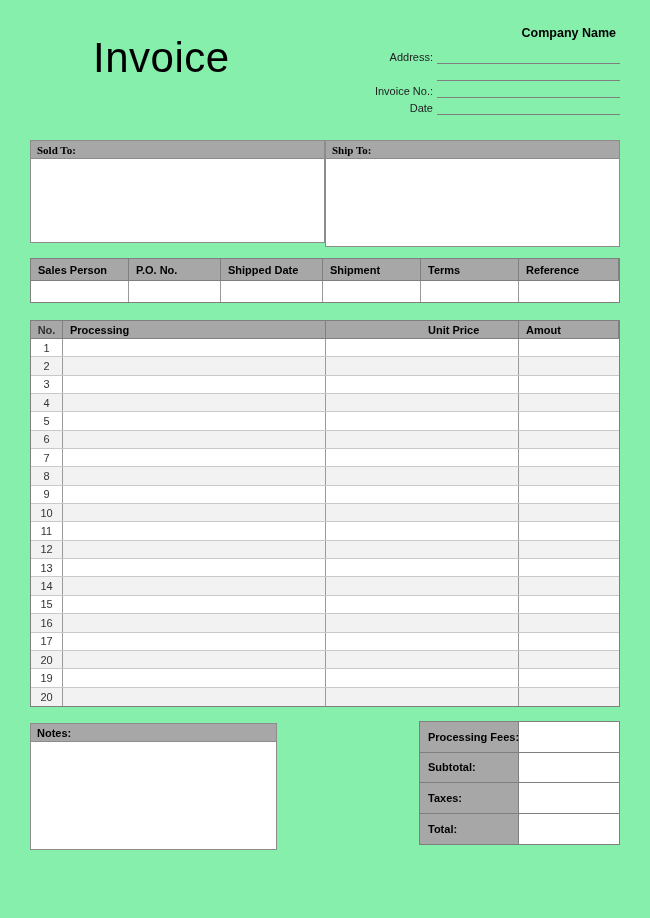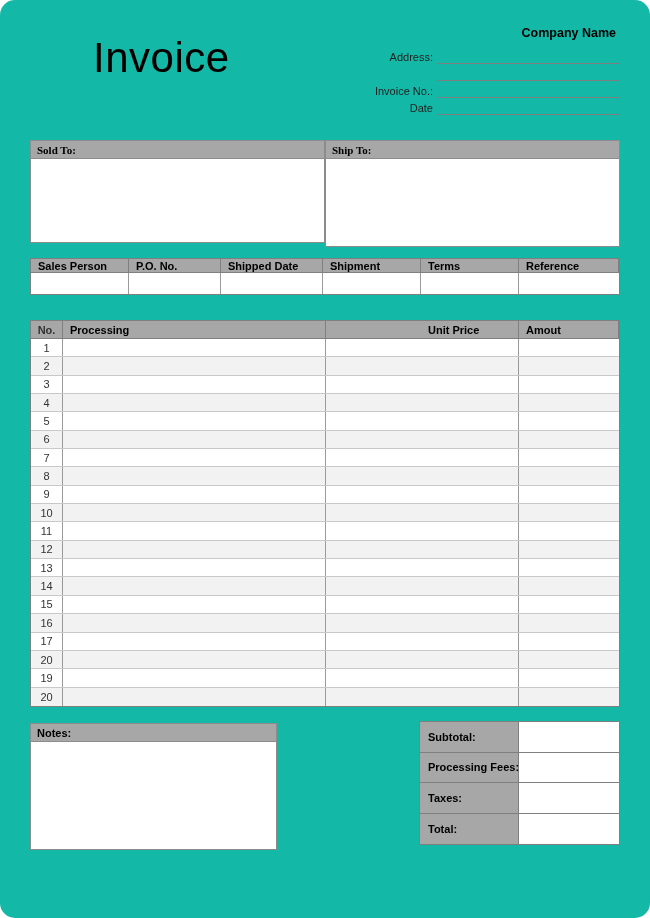--- a/index.html
+++ b/index.html
@@ -1,18 +1,18 @@
 <!DOCTYPE html>
 <html style="--header-gray: #a7a7a7; --alt-row: #f2f2f2; --border-dark: #7f7f7f; --grid-light: #c9c9c9;"><head>
 <meta charset="utf-8">
 <style>
   * { margin:0; padding:0; box-sizing:border-box; }
   html,body { background:#fff; }
   body { font-family:"Liberation Sans", sans-serif; color:#000; }
-  .page { position:relative; width:650px; height:918px; background:#14b8a6; overflow:hidden;border-radius:15px; }
+  .page { position:relative; width:650px; height:918px; background:#86efac; overflow:hidden; }
 
   :root{
     --header-gray:#a7a7a7;
     --alt-row:#f2f2f2;
     --border-dark:#7f7f7f;
     --grid-mid:#9a9a9a;
     --grid-light:#c9c9c9;
   }
 
   
@@ -42,21 +42,21 @@
   .party-head{
     height:18px; background:var(--header-gray);
     border-bottom:1px solid #8c8c8c;
     font-size:11px; font-weight:bold; display:flex; align-items:center; padding-left:6px;font-family:Liberation Serif, serif;
   }
   .party-body{ width:100%; height:calc(100% - 18px); background:#fff; }
 
   
   .sales{ position:absolute; left:30px; top:258px; width:590px; border:1px solid var(--border-dark); }
   .srow{ display:flex; }
-  .srow.head{ height:14px; background:var(--header-gray); border-bottom:1px solid var(--border-dark); }
+  .srow.head{ height:22px; background:var(--header-gray); border-bottom:1px solid var(--border-dark); }
   .srow.data{ height:21px; background:#fff; }
   .scell{
     font-size:11px; display:flex; align-items:center; padding-left:7px;
     border-right:1px solid var(--grid-mid); overflow:hidden;
   }
   .srow.head .scell{ font-weight:bold; border-right:1px solid var(--border-dark); }
   .scell:last-child{ border-right:none; }
   .sc0{ width:98px; } .sc1{ width:92px; } .sc2{ width:102px; }
   .sc3{ width:98px; } .sc4{ width:98px; } .sc5{ flex:1; }
 
@@ -303,25 +303,25 @@
       </div>
   </div>
 
   <div class="notes">
     <div class="notes-head">Notes:</div>
     <div class="notes-body"></div>
   </div>
 
   <div class="totals">
     <div class="trow">
+      <div class="tlabel">Processing Fees:</div>
+      <div class="tvalue"></div>
+    </div>
+    <div class="trow">
       <div class="tlabel">Subtotal:</div>
-      <div class="tvalue"></div>
-    </div>
-    <div class="trow">
-      <div class="tlabel">Processing Fees:</div>
       <div class="tvalue"></div>
     </div>
     <div class="trow">
       <div class="tlabel">Taxes:</div>
       <div class="tvalue"></div>
     </div>
     <div class="trow">
       <div class="tlabel">Total:</div>
       <div class="tvalue"></div>
     </div>

